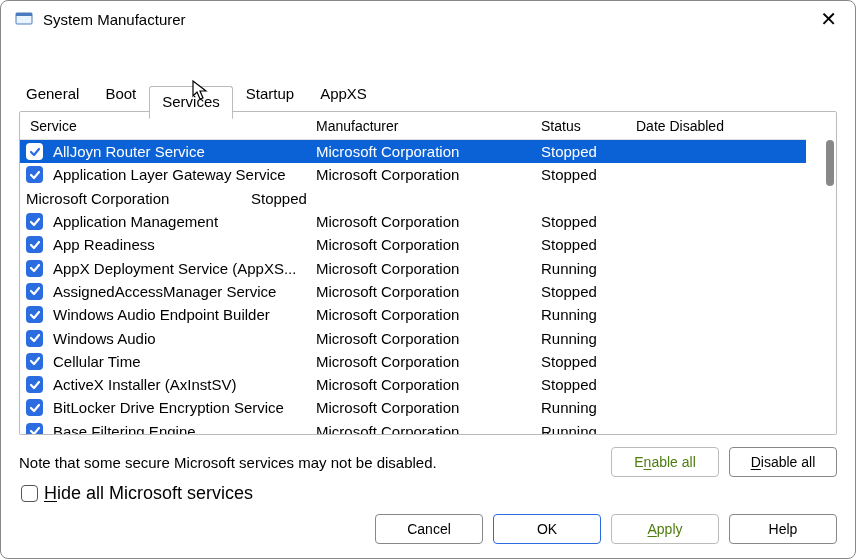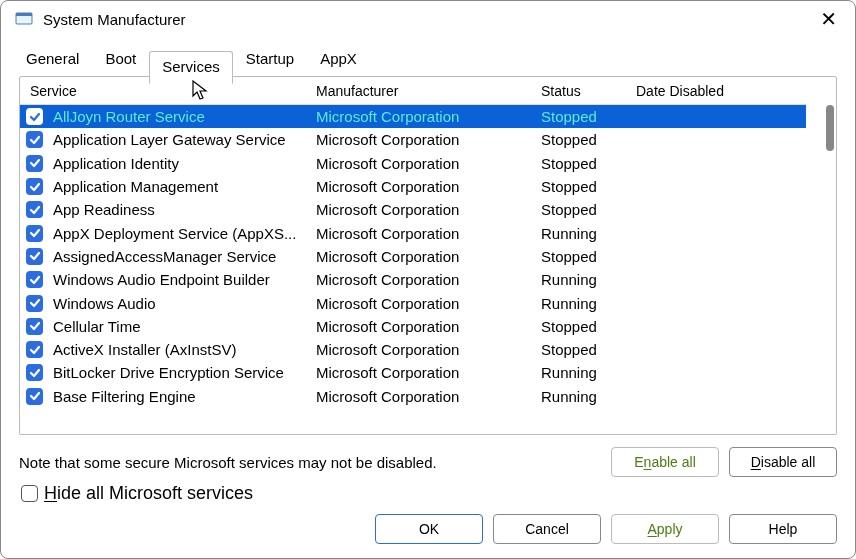--- a/index.html
+++ b/index.html
@@ -39,20 +39,21 @@
   .tabs {
     display: flex;
     padding: 8px 12px 0 12px;
     font-size: 15px;
   }
   .tab {
     padding: 6px 12px 8px 12px;
     border: 1px solid transparent;
     border-bottom: none;
     cursor: default;
+    margin-top: 35px;
   }
   .tab.active {
     border-color: #bbb;
     border-bottom: 1px solid #fff;
     border-radius: 3px 3px 0 0;
     position: relative;
     top: 8px;
     background: #fff;
   }
   .cursor {
@@ -97,21 +98,21 @@
   .col-service { width: 290px; display:flex; align-items:center; gap:6px; }
   .col-mfr { width: 225px; }
   .col-status { width: 95px; }
   .col-date { flex: 1; }
   .row {
     height: 23.3px;
     font-size: 15px;
   }
   .row.selected {
     background: #0a62d6;
-    color: #5eead4;
+    color: #ffffff;
   }
   .row.selected .chk { 
     background:#fff;
   }
   .chk {
     width: 17px; height: 17px;
     border-radius: 4px;
     background: #2b6de0;
     display: inline-flex;
     align-items: center;
@@ -191,21 +192,21 @@
   </span>
   <span class="title">System Manufacturer</span>
   <span class="close">✕</span>
 </div>
 
 <div class="tabs" id="tabbar">
     <div class="tab">General</div>
     <div class="tab">Boot</div>
     <div class="tab active">Services</div>
     <div class="tab">Startup</div>
-    <div class="tab">AppX</div>
+    <div class="tab">AppXS</div>
   </div>
 
 <svg class="cursor" width="18" height="22" viewBox="0 0 18 22">
   <path d="M1 1 L1 16 L5 12 L8 19 L11 18 L8 11 L14 11 Z" fill="#fff" stroke="#000" stroke-width="1.2"></path>
 </svg>
 
 <div class="tabpanel">
   <div class="list-wrap">
     <div class="list">
       <div class="list-header">
@@ -235,28 +236,20 @@
                   <path d="M2 6 L5 9 L10 3" stroke="#fff" stroke-width="2.2" fill="none" stroke-linecap="round" stroke-linejoin="round"></path>
                 </svg>
               </span>
               <span class="svc-name">Application Layer Gateway Service</span>
             </div>
             <div class="col-mfr">Microsoft Corporation</div>
             <div class="col-status">Stopped</div>
             <div class="col-date"></div>
           </div>
           <div class="row">
-            <div class="col-service">
-              <span class="chk">
-                <svg viewBox="0 0 12 12">
-                  <path d="M2 6 L5 9 L10 3" stroke="#fff" stroke-width="2.2" fill="none" stroke-linecap="round" stroke-linejoin="round"></path>
-                </svg>
-              </span>
-              <span class="svc-name">Application Identity</span>
-            </div>
             <div class="col-mfr">Microsoft Corporation</div>
             <div class="col-status">Stopped</div>
             <div class="col-date"></div>
           </div>
           <div class="row">
             <div class="col-service">
               <span class="chk">
                 <svg viewBox="0 0 12 12">
                   <path d="M2 6 L5 9 L10 3" stroke="#fff" stroke-width="2.2" fill="none" stroke-linecap="round" stroke-linejoin="round"></path>
                 </svg>
@@ -402,19 +395,19 @@
       <span><span class="und">D</span><span>isable all</span></span>
     </span>
 </div>
 
 <div class="hide-row">
   <span class="hide-chk"></span>
   <span><span class="und">H</span><span>ide all Microsoft services</span></span>
 </div>
 
 <div class="btnbar">
+  <span class="btn">Cancel</span>
   <span class="btn primary">OK</span>
-  <span class="btn">Cancel</span>
   <span class="btn disabled">
       <span><span class="und">A</span><span>pply</span></span>
     </span>
   <span class="btn">Help</span>
 </div>
 
 </body></html>

